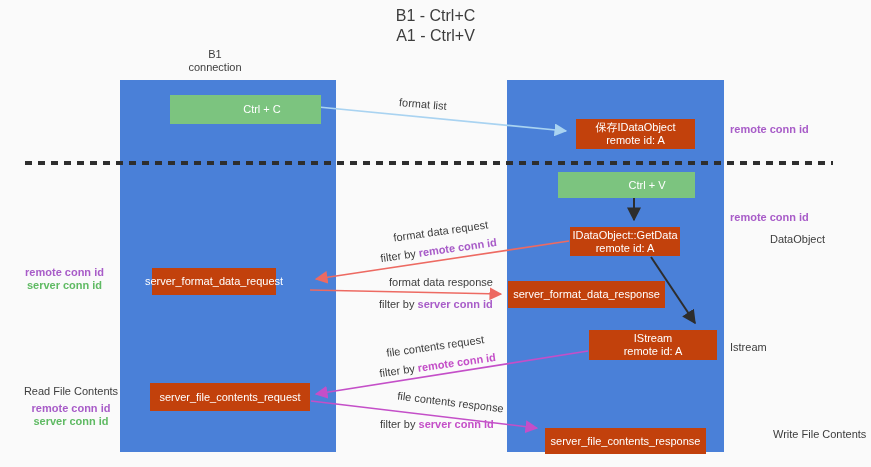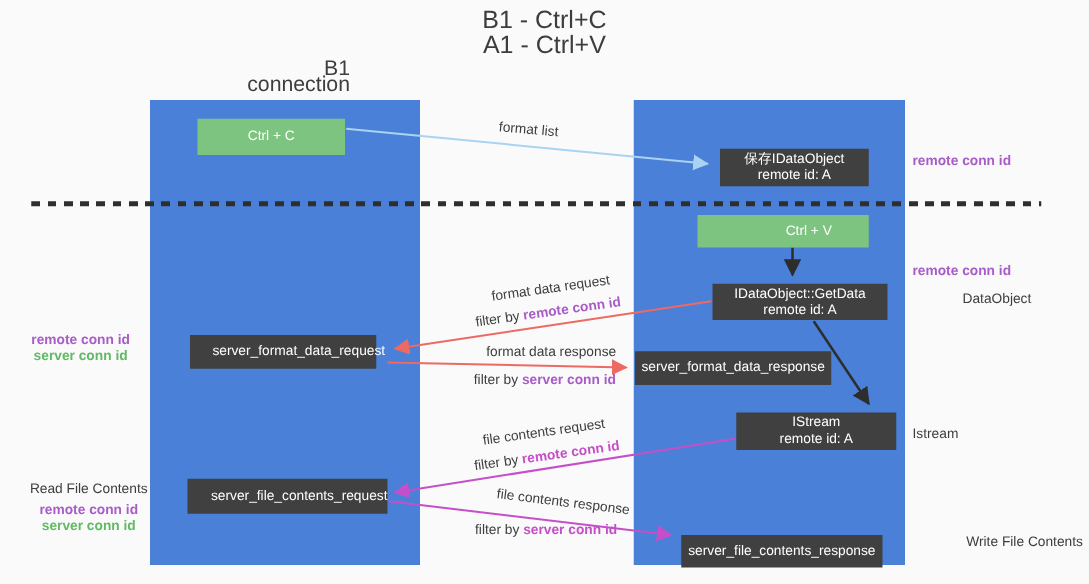--- a/index.html
+++ b/index.html
@@ -1,25 +1,25 @@
 <!DOCTYPE html>
 <html><head>
 <meta charset="utf-8">
 <style>
   html,body{margin:0;padding:0;background:#fafafa;}
   #canvas{position:relative;width:871px;height:467px;background:#fafafa;overflow:hidden;
           font-family:"Liberation Sans", sans-serif;color:#3d3d3d;}
   .abs{position:absolute;}
-  .title{top:6px;left:0;width:871px;text-align:center;font-size:20px;line-height:20px;color:#3d3d3d;}
-  .colhead{text-align:right;font-size:17px;line-height:13px;color:#3d3d3d;}
+  .title{top:6px;left:0;width:871px;text-align:center;font-size:16px;line-height:20px;color:#3d3d3d;}
+  .colhead{text-align:center;font-size:11px;line-height:13px;color:#3d3d3d;}
   .col{background:#4a80d8;}
   .box{display:flex;align-items:center;justify-content:center;text-align:center;
        color:#ffffff;font-size:11px;line-height:13px;}
   .green{background:#7cc47f;}
-  .orange{background:#404040;}
+  .orange{background:#c2410c;}
   .dash{top:161px;left:25px;width:808px;height:4px;
         background:repeating-linear-gradient(90deg,#2e2e2e 0 7px,rgba(0,0,0,0) 7px 13px);}
   .lbl{font-size:11px;line-height:13px;color:#3d3d3d;white-space:nowrap;}
   .purple{color:#a85cc8;font-weight:bold;}
   .magenta{color:#c44fc8;font-weight:bold;}
   .greenlbl{color:#5fba63;font-weight:bold;}
   .ctr{text-align:center;}
   svg.overlay{position:absolute;top:0;left:0;pointer-events:none;}
 </style>
 </head>
@@ -63,58 +63,58 @@
     </defs>
     <line x1="277" y1="103" x2="566" y2="131" stroke="#a9d3f1" stroke-width="1.6" marker-end="url(#ah-blue)"></line>
     <line x1="634" y1="198" x2="634" y2="220" stroke="#2d2d2d" stroke-width="2" marker-end="url(#ah-black)"></line>
     <line x1="651" y1="257" x2="695" y2="323" stroke="#2d2d2d" stroke-width="2" marker-end="url(#ah-black)"></line>
     <line x1="569" y1="241" x2="316" y2="279" stroke="#ed6a62" stroke-width="1.6" marker-end="url(#ah-salmon)"></line>
     <line x1="310" y1="290" x2="501" y2="294" stroke="#ed6a62" stroke-width="1.6" marker-end="url(#ah-salmon)"></line>
     <line x1="588" y1="351" x2="316" y2="394" stroke="#c44fc8" stroke-width="1.6" marker-end="url(#ah-magenta)"></line>
     <line x1="311" y1="401" x2="537" y2="428" stroke="#c44fc8" stroke-width="1.6" marker-end="url(#ah-magenta)"></line>
   </svg>
 
-  <div class="abs box green" style="left:158px;top:95px;width:118px;height:29px;">
+  <div class="abs box green" style="left:170px;top:95px;width:118px;height:29px;padding-left:33px;">
     <span>Ctrl + C</span>
   </div>
 
   <div class="abs box orange" style="left:576px;top:119px;width:119px;height:30px;">
     <span>
       <span>保存IDataObject</span><br>
       <span>remote id: A</span>
     </span>
   </div>
 
   <div class="abs box green" style="left:558px;top:172px;width:96px;height:26px;padding-left:41px;">
     <span>Ctrl + V</span>
   </div>
 
-  <div class="abs box orange" style="left:570px;top:227px;width:140px;height:29px;">
+  <div class="abs box orange" style="left:570px;top:227px;width:110px;height:29px;">
     <span>
       <span>IDataObject::GetData</span><br>
       <span>remote id: A</span>
     </span>
   </div>
 
-  <div class="abs box orange" style="left:152px;top:268px;width:124px;height:27px;padding-left:25px;">
+  <div class="abs box orange" style="left:152px;top:268px;width:124px;height:27px;">
     <span>server_format_data_request</span>
   </div>
 
   <div class="abs box orange" style="left:508px;top:281px;width:157px;height:27px;justify-content:center;">
     <span>server_format_data_response</span>
   </div>
 
   <div class="abs box orange" style="left:589px;top:330px;width:128px;height:30px;">
     <span>
       <span>IStream</span><br>
       <span>remote id: A</span>
     </span>
   </div>
 
-  <div class="abs box orange" style="left:150px;top:383px;width:160px;height:28px;justify-content:flex-end;">
+  <div class="abs box orange" style="left:150px;top:383px;width:160px;height:28px;">
     <span>server_file_contents_request</span>
   </div>
 
   <div class="abs box orange" style="left:545px;top:417px;width:161px;height:26px;margin-top:11px;">
     <span>server_file_contents_response</span>
   </div>
 
   <div class="abs lbl" style="left:399px;top:98px;transform:rotate(5deg);">format list</div>
 
   <div class="abs lbl" style="left:393px;top:225px;transform:rotate(-8deg);">format data request</div>

